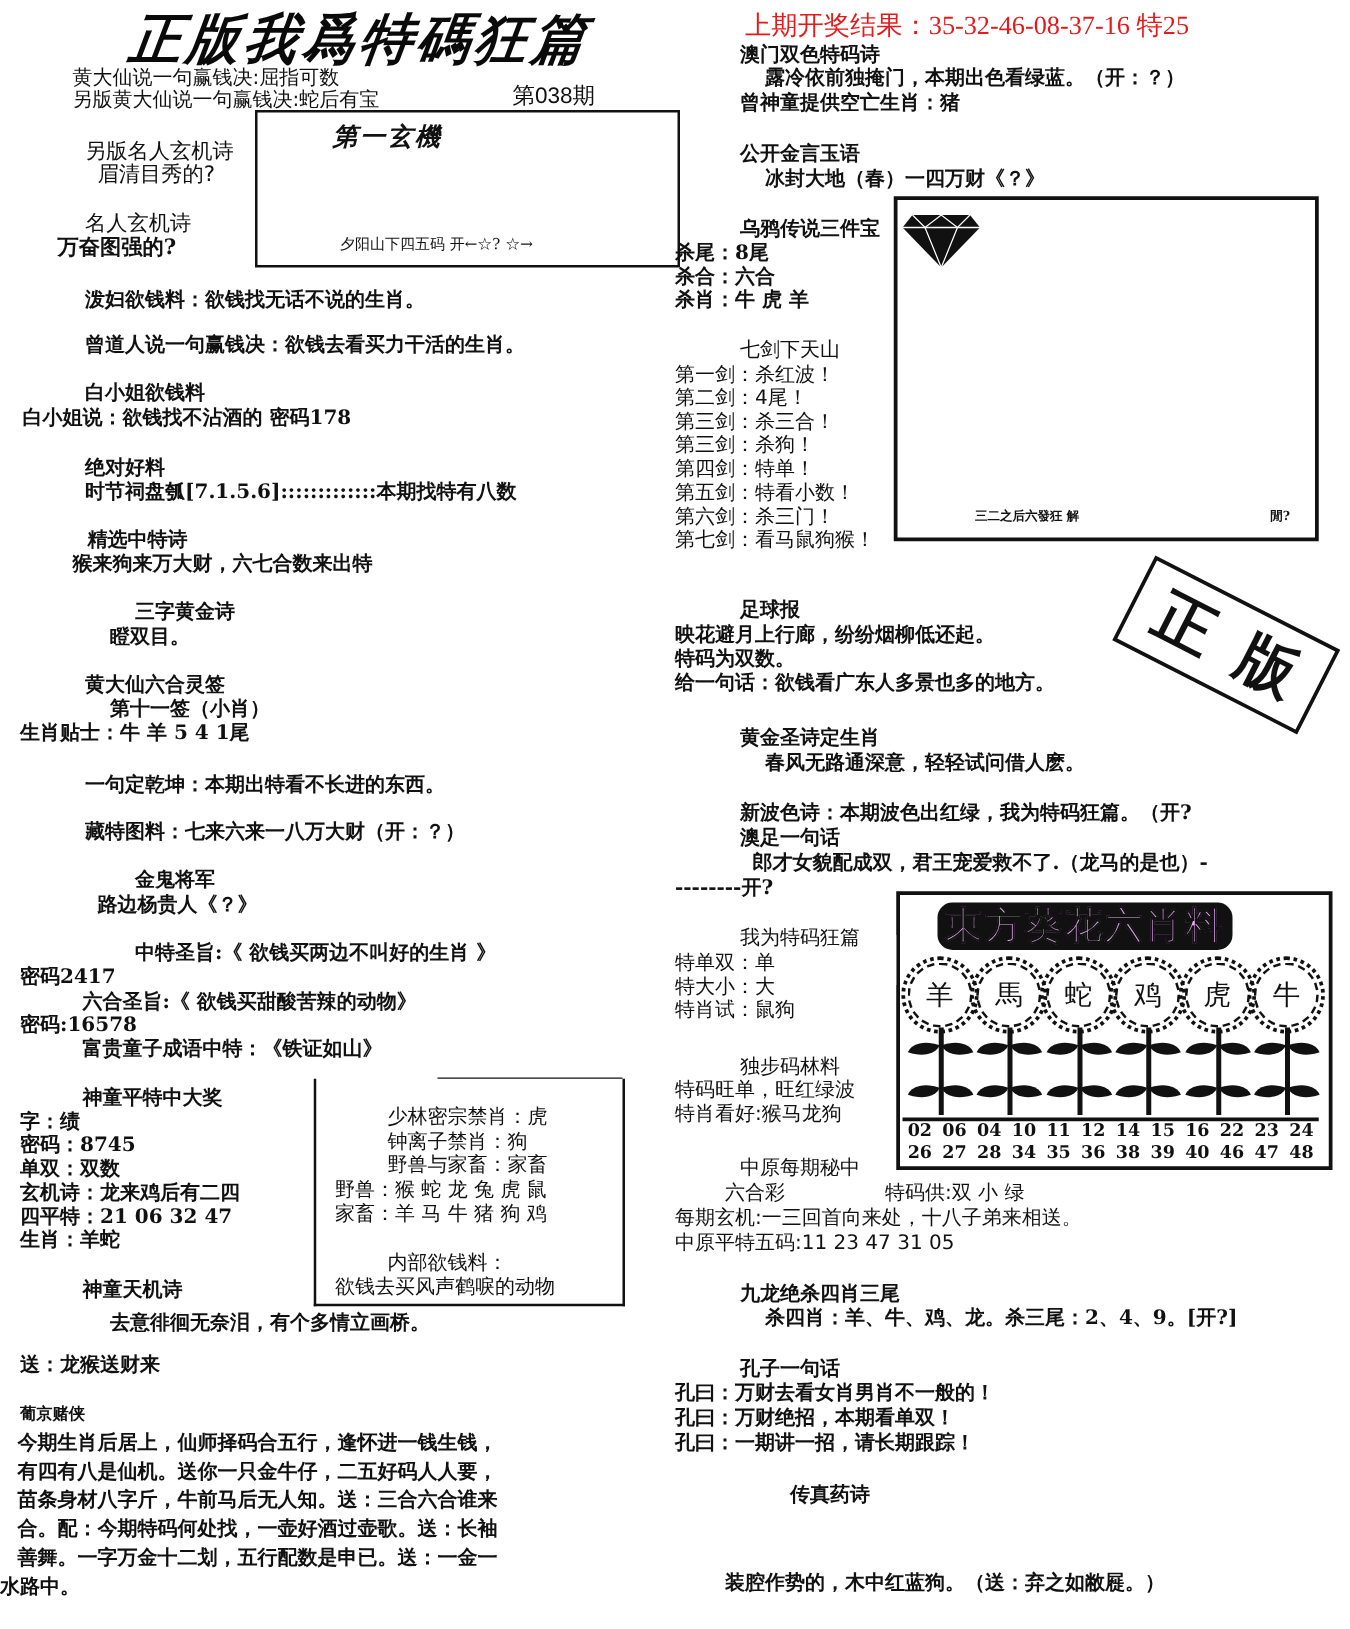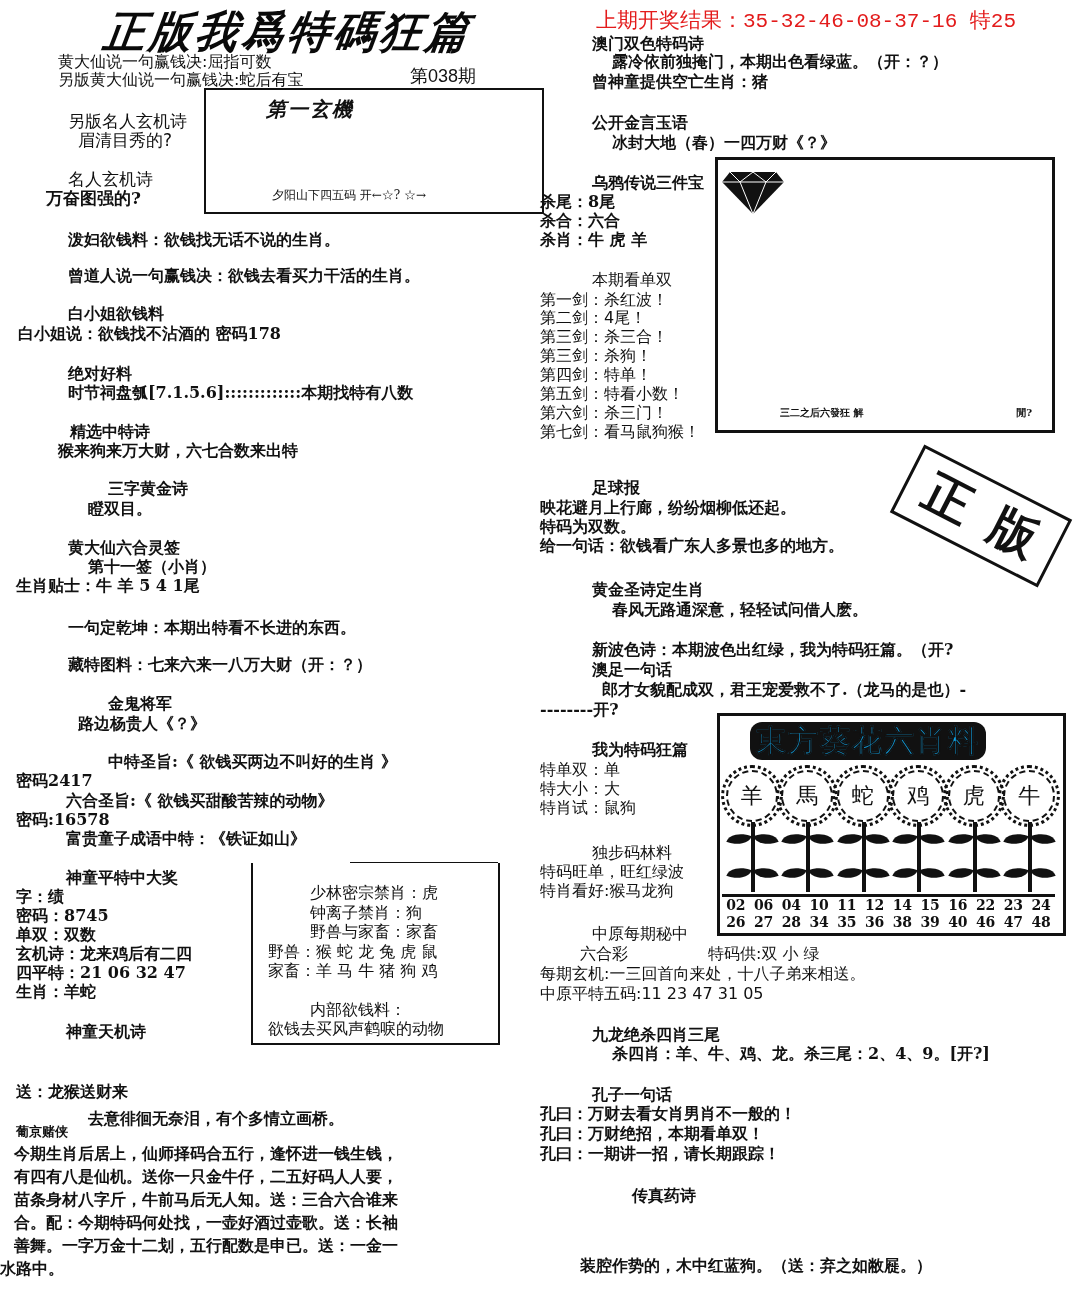--- a/index.html
+++ b/index.html
@@ -15,21 +15,21 @@
   .lh { line-height: 17px; }
 
   .masthead {
     position: absolute; left: 104px; top: 4px;
     font-family: "DejaVu Sans", sans-serif; font-size: 42px; font-weight: 900;
     font-style: italic; letter-spacing: 4px; transform: skewX(-8deg) scaleY(1.05);
     color: #0a0a0a;
   }
   .last-result {
     position: absolute; left: 596px; top: 6px;
-    font-family: Liberation Mono, monospace; font-size: 21px; font-weight: normal;
+    font-family: Liberation Serif, serif; font-size: 21px; font-weight: normal;
     color: #e31b1b; white-space: pre;
   }
   .issue { position: absolute; left: 410px; top: 64px; font-size: 18px; font-weight: normal;
     font-family: "Liberation Sans", sans-serif; }
 
   .box { position: absolute; border: 2px solid #111; background: #fff; }
   .box1 { left: 204px; top: 88px; width: 296px; height: 122px; padding-left: 40px; }
   .box1-title { position: absolute; left: 60px; top: 6px; font-family: "DejaVu Sans", sans-serif;
     font-size: 20px; font-style: italic; font-weight: 900; letter-spacing: 2px; }
   .box1-foot { position: absolute; left: 66px; bottom: 8px; font-size: 12px; font-weight: normal; white-space: pre; }
@@ -50,21 +50,21 @@
     display: flex; justify-content: center; align-items: center; gap: 26px;
     font-family: "DejaVu Sans", sans-serif; font-size: 48px; font-weight: bold;
   }
 
   .box3 { left: 251px; top: 863px; width: 245px; height: 180px; border-top: none; border-width: 2px; }
   .box3-topline { position: absolute; left: 350px; top: 862px; width: 148px; height: 2px; background: #111; }
 
   .box4 { left: 717px; top: 713px; width: 343px; height: 217px; border-width: 3px; }
   .box4-title {
     position: absolute; left: 30px; top: 6px; font-family: "DejaVu Sans", sans-serif;
-    font-size: 30px; font-weight: 900; color: #0ea5e9; letter-spacing: 2px;
+    font-size: 30px; font-weight: 900; color: #f0abfc; letter-spacing: 2px;
     background: #111; border-radius: 12px; padding: 0 6px; line-height: 38px;
     -webkit-text-stroke: 0.6px #111;
   }
   .flowers { position: absolute; left: 4px; top: 54px; width: 333px; height: 122px; display: flex; justify-content: space-around; }
   .flower { position: relative; width: 52px; height: 122px; }
   .flower-head {
     position: absolute; left: 0; top: 0; width: 48px; height: 48px; border-radius: 50%;
     border: 2px dashed #111; display: flex; align-items: center; justify-content: center;
     font-family: "DejaVu Sans", sans-serif; font-size: 22px; font-weight: normal;
     outline: 3px dotted #111; outline-offset: 2px;
@@ -129,21 +129,21 @@
 <div class="abs t16" style="left:66px;top:831px;">富贵童子成语中特：《铁证如山》</div>
 
 <div class="abs t16" style="left:66px;top:870px;">神童平特中大奖</div>
 <div class="abs t16" style="left:16px;top:889px;">字：绩</div>
 <div class="abs t16" style="left:16px;top:908px;">密码：8745</div>
 <div class="abs t16" style="left:16px;top:927px;">单双：双数</div>
 <div class="abs t16" style="left:16px;top:946px;">玄机诗：龙来鸡后有二四</div>
 <div class="abs t16" style="left:16px;top:965px;">四平特：21 06 32 47</div>
 <div class="abs t16" style="left:16px;top:984px;">生肖：羊蛇</div>
 <div class="abs t16" style="left:66px;top:1024px;">神童天机诗</div>
-<div class="abs t16" style="left:88px;top:1111px;">去意徘徊无奈泪，有个多情立画桥。</div>
+<div class="abs t16" style="left:88px;top:1050px;">去意徘徊无奈泪，有个多情立画桥。</div>
 <div class="abs t16" style="left:16px;top:1084px;">送：龙猴送财来</div>
 
 <div class="box3-topline"></div>
 <div class="box box3"></div>
 <div class="abs t16 sans" style="left:310px;top:885px;font-weight:normal;">少林密宗禁肖：虎</div>
 <div class="abs t16 sans" style="left:310px;top:905px;font-weight:normal;">钟离子禁肖：狗</div>
 <div class="abs t16 sans" style="left:310px;top:924px;font-weight:normal;">野兽与家畜：家畜</div>
 <div class="abs t16 sans" style="left:268px;top:944px;font-weight:normal;">野兽：猴 蛇 龙 兔 虎 鼠</div>
 <div class="abs t16 sans" style="left:268px;top:963px;font-weight:normal;">家畜：羊 马 牛 猪 狗 鸡</div>
 <div class="abs t16 sans" style="left:310px;top:1002px;font-weight:normal;">内部欲钱料：</div>
@@ -160,21 +160,21 @@
 <div class="abs t16" style="left:592px;top:36px;">澳门双色特码诗</div>
 <div class="abs t16" style="left:612px;top:54px;">露冷依前独掩门，本期出色看绿蓝。（开：？）</div>
 <div class="abs t16" style="left:592px;top:74px;">曾神童提供空亡生肖：猪</div>
 <div class="abs t16" style="left:592px;top:115px;">公开金言玉语</div>
 <div class="abs t16" style="left:612px;top:135px;">冰封大地（春）一四万财《？》</div>
 <div class="abs t16" style="left:592px;top:175px;">乌鸦传说三件宝</div>
 <div class="abs t16" style="left:540px;top:194px;">杀尾：8尾</div>
 <div class="abs t16" style="left:540px;top:213px;">杀合：六合</div>
 <div class="abs t16" style="left:540px;top:232px;">杀肖：牛 虎 羊</div>
 
-<div class="abs t16 sans" style="left:592px;top:272px;font-weight:normal;">本期看单双</div>
+<div class="abs t16 sans" style="left:592px;top:272px;font-weight:normal;">七剑下天山</div>
 <div class="abs t16 sans lh" style="left:540px;top:291px;font-weight:normal;">第一剑：杀红波！</div>
 <div class="abs t16 sans" style="left:540px;top:310px;font-weight:normal;">第二剑：4尾！</div>
 <div class="abs t16 sans" style="left:540px;top:329px;font-weight:normal;">第三剑：杀三合！</div>
 <div class="abs t16 sans" style="left:540px;top:348px;font-weight:normal;">第三剑：杀狗！</div>
 <div class="abs t16 sans" style="left:540px;top:367px;font-weight:normal;">第四剑：特单！</div>
 <div class="abs t16 sans" style="left:540px;top:386px;font-weight:normal;">第五剑：特看小数！</div>
 <div class="abs t16 sans" style="left:540px;top:405px;font-weight:normal;">第六剑：杀三门！</div>
 <div class="abs t16 sans" style="left:540px;top:424px;font-weight:normal;">第七剑：看马鼠狗猴！</div>
 
 <div class="box box2">
@@ -197,21 +197,21 @@
 <div class="abs t16" style="left:540px;top:500px;">映花避月上行廊，纷纷烟柳低还起。</div>
 <div class="abs t16" style="left:540px;top:519px;">特码为双数。</div>
 <div class="abs t16" style="left:540px;top:538px;">给一句话：欲钱看广东人多景也多的地方。</div>
 <div class="abs t16" style="left:592px;top:582px;">黄金圣诗定生肖</div>
 <div class="abs t16" style="left:612px;top:602px;">春风无路通深意，轻轻试问借人麽。</div>
 <div class="abs t16" style="left:592px;top:642px;">新波色诗：本期波色出红绿，我为特码狂篇。（开?</div>
 <div class="abs t16" style="left:592px;top:662px;">澳足一句话</div>
 <div class="abs t16" style="left:602px;top:682px;">郎才女貌配成双，君王宠爱救不了.（龙马的是也）-</div>
 <div class="abs t16" style="left:540px;top:702px;">--------开?</div>
 
-<div class="abs t16 sans" style="left:592px;top:742px;font-weight:bold;">我为特码狂篇</div>
+<div class="abs t16 sans" style="left:592px;top:742px;font-weight:normal;">我为特码狂篇</div>
 <div class="abs t16 sans" style="left:540px;top:762px;font-weight:normal;">特单双：单</div>
 <div class="abs t16 sans" style="left:540px;top:781px;font-weight:normal;">特大小：大</div>
 <div class="abs t16 sans" style="left:540px;top:800px;font-weight:normal;">特肖试：鼠狗</div>
 <div class="abs t16 sans" style="left:592px;top:845px;font-weight:normal;">独步码林料</div>
 <div class="abs t16 sans" style="left:540px;top:864px;font-weight:normal;">特码旺单，旺红绿波</div>
 <div class="abs t16 sans" style="left:540px;top:883px;font-weight:normal;">特肖看好:猴马龙狗</div>
 
 <div class="box box4">
   <div class="box4-title">東方葵花六肖料</div>
   <div class="flowers">

